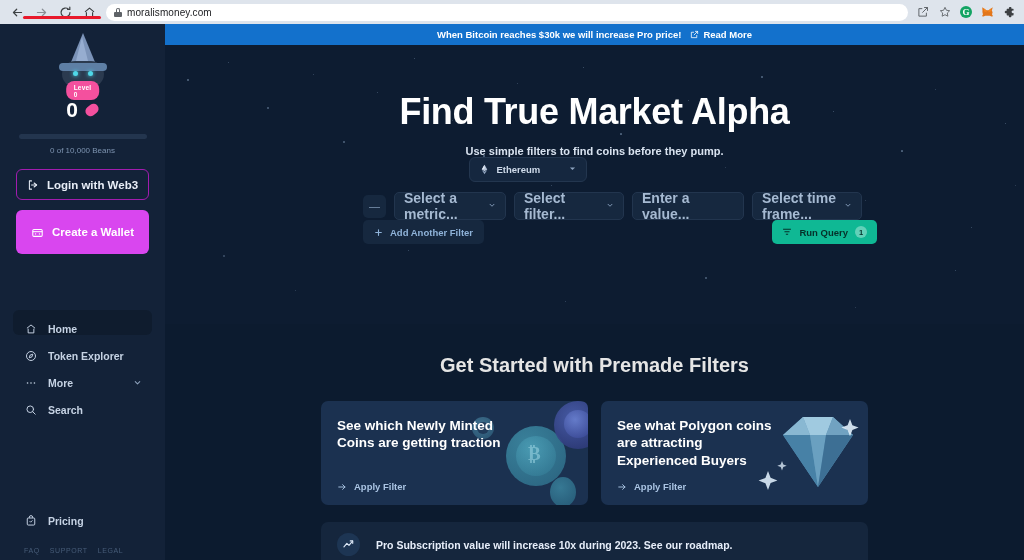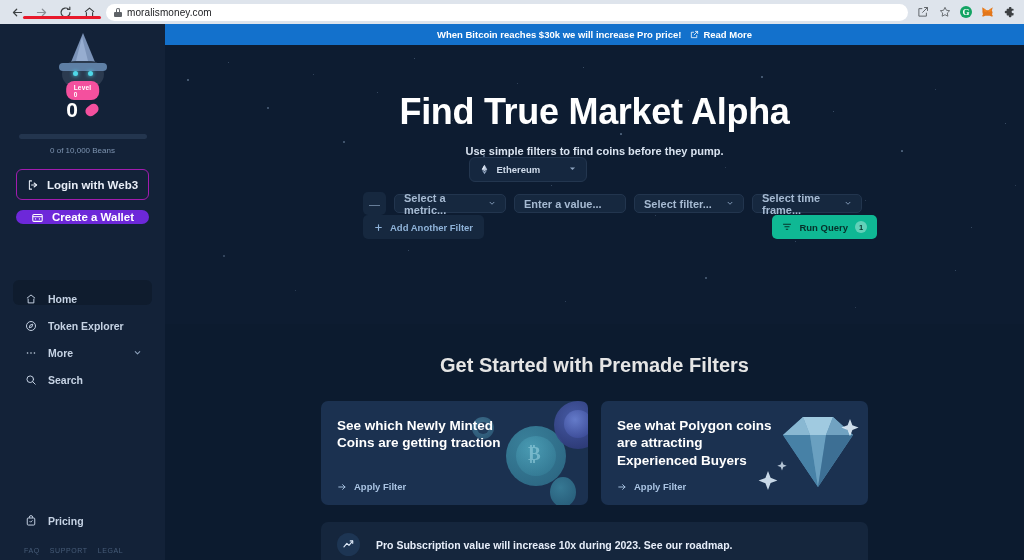--- a/index.html
+++ b/index.html
@@ -103,22 +103,22 @@
   }
   .progress-label { margin-top: 7px; font-size: 8px; color: #7d93b0; }
   .btn-web3 {
     margin: 14px 16px 0; height: 31px;
     border: 1px solid #a21caf; border-radius: 6px;
     color: #e8eef7; font-size: 11.5px; font-weight: bold;
     display: flex; align-items: center; justify-content: center; gap: 8px;
     background: transparent; cursor: pointer;
   }
   .btn-wallet {
-    margin: 10px 16px 0; height: 14px;
-    background: #6d28d9; border-radius: 13px;
+    margin: 10px 16px 0; height: 44px;
+    background: #d946ef; border-radius: 6px;
     color: #fff; font-size: 11.5px; font-weight: bold;
     display: flex; align-items: center; justify-content: center; gap: 8px;
     border: none; cursor: pointer;
   }
   .nav { margin-top: 56px; padding: 0 13px; display: flex; flex-direction: column; gap: 2px; }
   .nav-item {
     height: 25px; border-radius: 6px;
     display: flex; align-items: flex-end; gap: 11px;
     padding: 0 11px; color: #c6d3e4; font-size: 10.5px; font-weight: bold;
     cursor: pointer; position: relative;
@@ -172,23 +172,23 @@
   .filter-row {
     display: flex; align-items: center; gap: 8px;
     padding-left: 198px; margin-top: 10px;
   }
   .minus-btn {
     width: 23px; height: 23px; background: #16283f; border-radius: 5px;
     display: flex; align-items: center; justify-content: center;
     color: #7f97b4; font-size: 11px; cursor: pointer;
   }
   .fsel {
-    height: 19px; background: #16283f; border: 1px solid #22354e; border-radius: 5px;
+    height: 28px; background: #16283f; border: 1px solid #22354e; border-radius: 5px;
     display: flex; align-items: center; padding: 0 9px; gap: 8px;
-    color: #a6bad2; font-size: 11px; font-weight: bold; cursor: pointer;
+    color: #a6bad2; font-size: 14px; font-weight: bold; cursor: pointer;
   }
   .fsel.metric { width: 112px; }
   .fsel.filter { width: 110px; }
   .fsel.value  { width: 112px; }
   .fsel.time   { width: 110px; }
   .fsel .lbl { flex: 1; }
   .fsel .caret { color: #7f97b4; }
 
   .action-row {
     display: flex; align-items: center; justify-content: space-between;
@@ -486,31 +486,31 @@
 
           <div class="fsel metric">
             <span class="lbl">Select a metric...</span>
             <span class="caret">
               <svg width="8" height="8" viewBox="0 0 16 16" fill="none" stroke="#7f97b4" stroke-width="2" stroke-linecap="round" stroke-linejoin="round">
                   <path d="M4 6.5 8 10.5 12 6.5"></path>
                 </svg>
             </span>
           </div>
 
-          <div class="fsel value">
-            <span class="lbl">Enter a value...</span>
-          </div>
-
           <div class="fsel filter">
             <span class="lbl">Select filter...</span>
             <span class="caret">
               <svg width="8" height="8" viewBox="0 0 16 16" fill="none" stroke="#7f97b4" stroke-width="2" stroke-linecap="round" stroke-linejoin="round">
                   <path d="M4 6.5 8 10.5 12 6.5"></path>
                 </svg>
             </span>
+          </div>
+
+          <div class="fsel value">
+            <span class="lbl">Enter a value...</span>
           </div>
 
           <div class="fsel time">
             <span class="lbl">Select time frame...</span>
             <span class="caret">
               <svg width="8" height="8" viewBox="0 0 16 16" fill="none" stroke="#7f97b4" stroke-width="2" stroke-linecap="round" stroke-linejoin="round">
                   <path d="M4 6.5 8 10.5 12 6.5"></path>
                 </svg>
             </span>
           </div>

